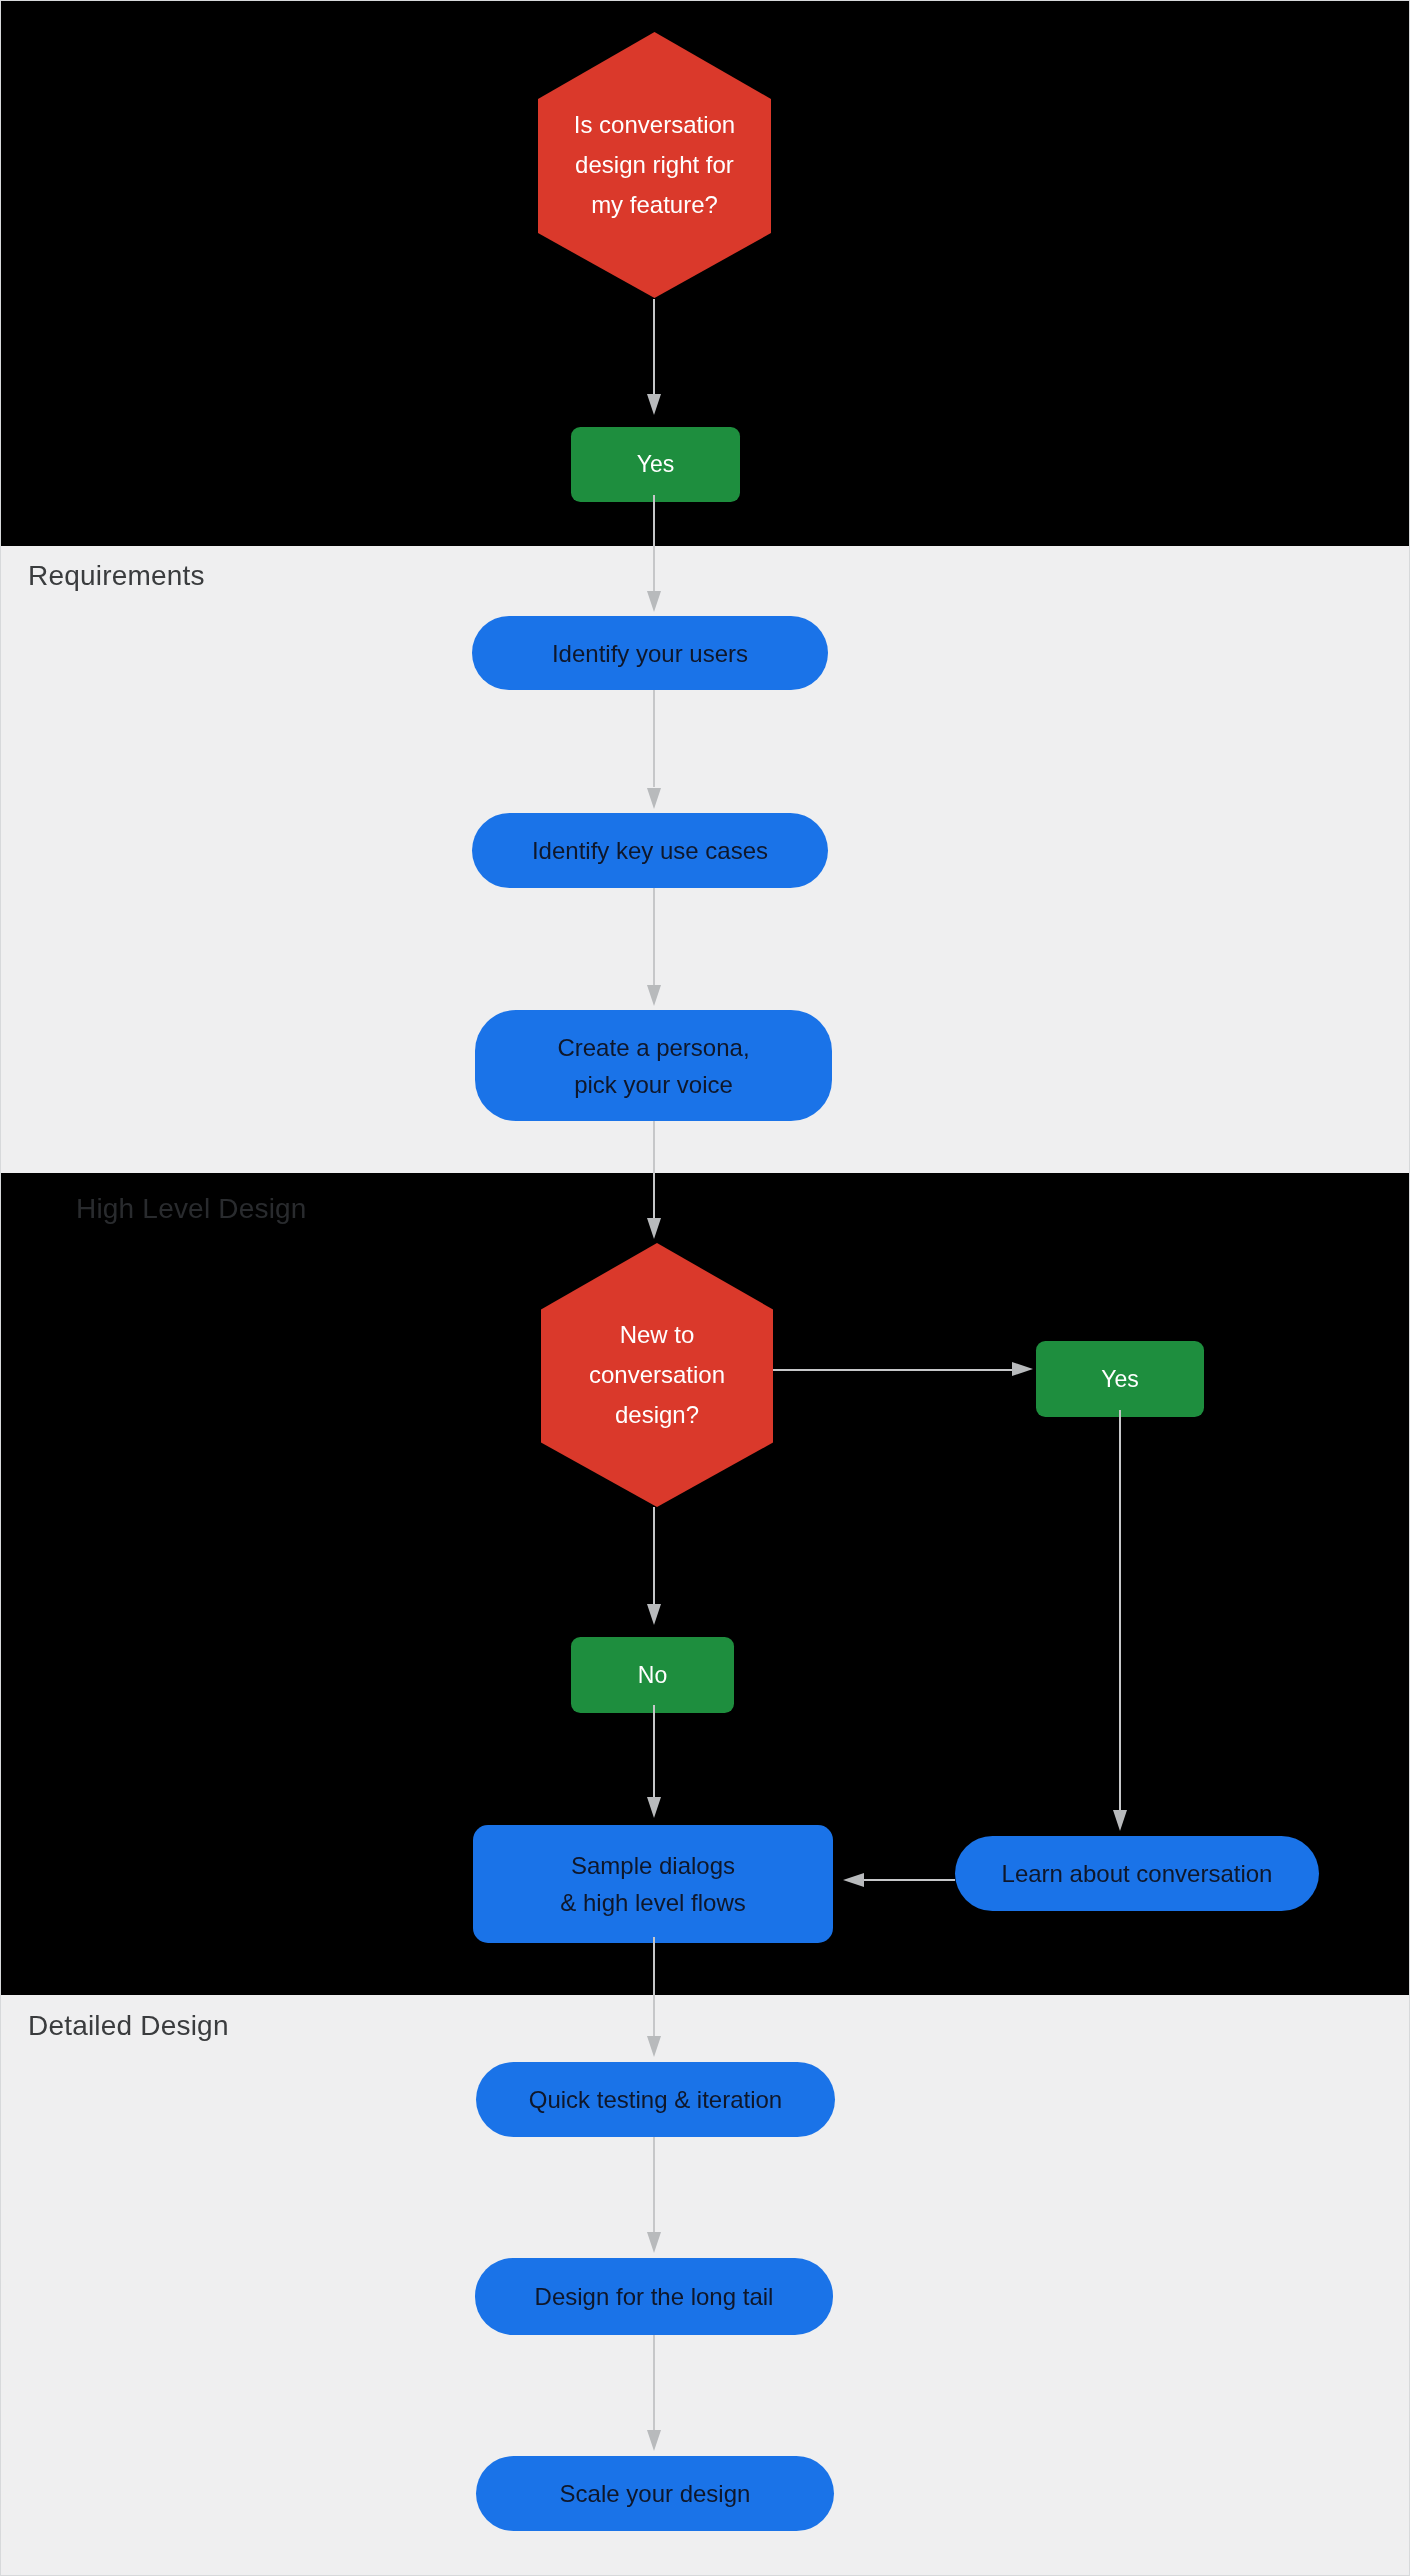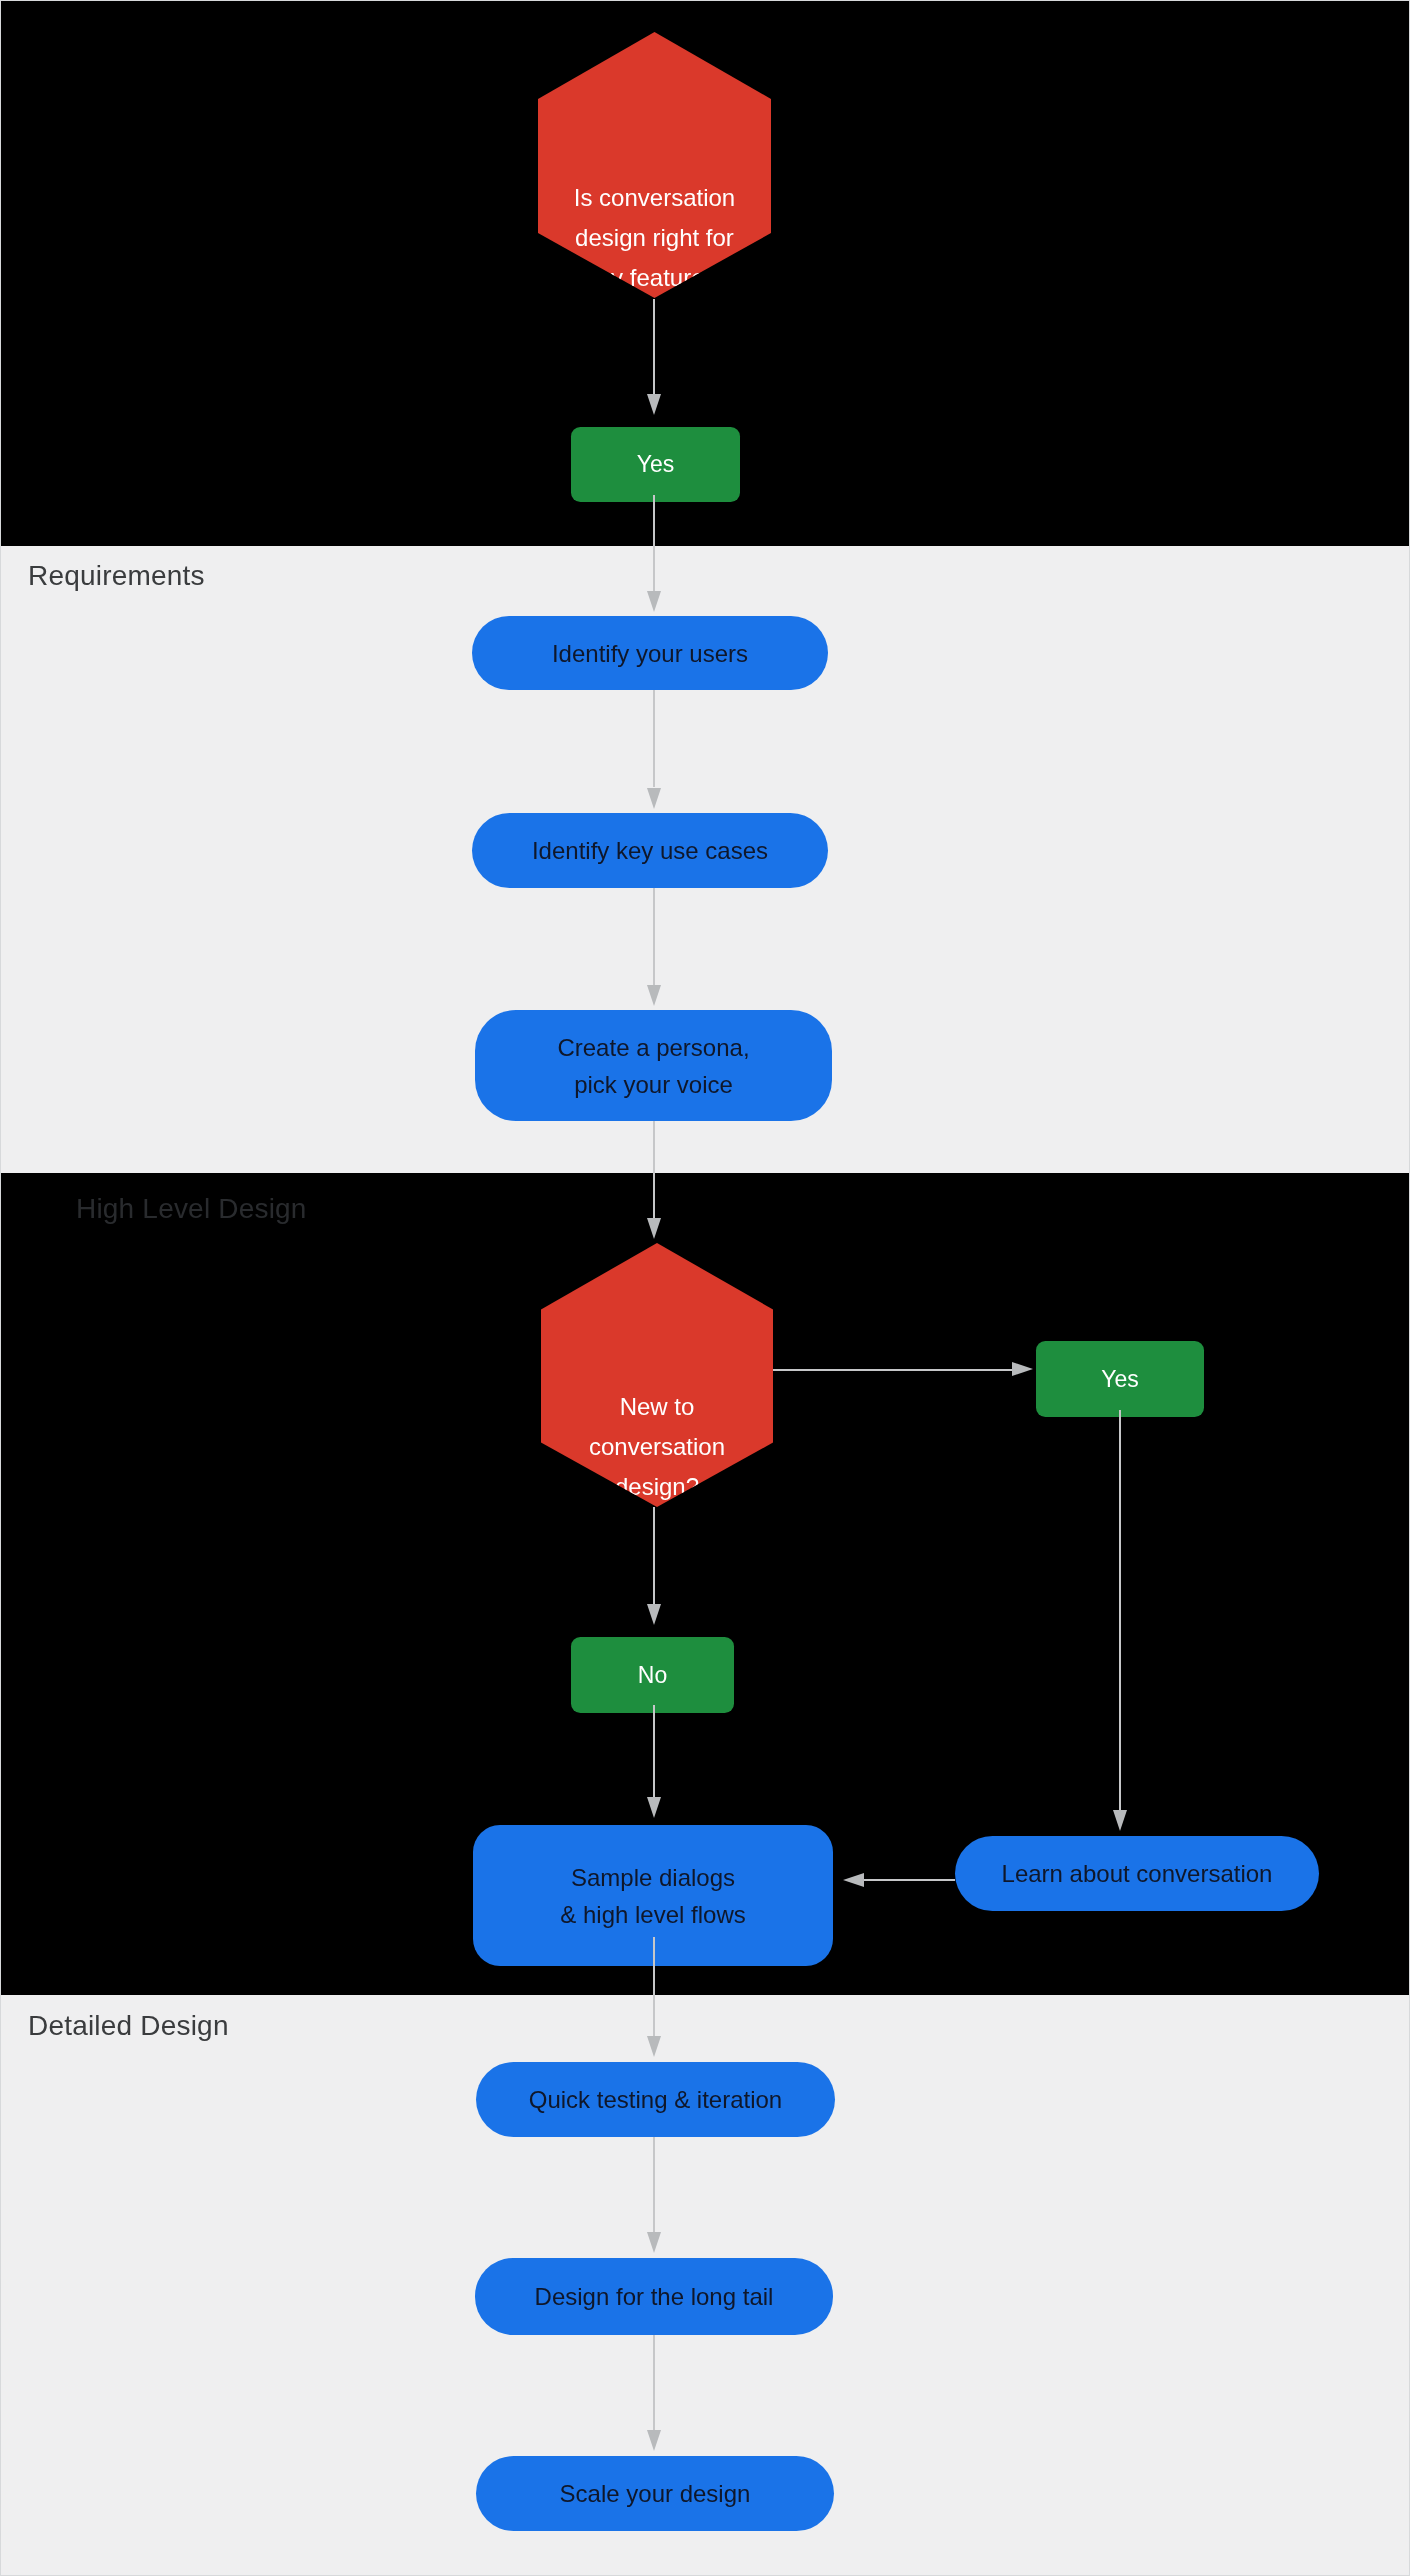--- a/index.html
+++ b/index.html
@@ -16,21 +16,21 @@
 
   .sec-label{
     position:absolute;left:28px;font-size:28px;font-weight:500;
     color:#3a3c3e;letter-spacing:0.2px;white-space:nowrap;
   }
   .sec-label.dim{color:#292b2e;margin-left:48px;}
 
   .hex{
     position:absolute;background:#da392b;
     clip-path:polygon(50% 0%,100% 25.2%,100% 75.6%,50% 100%,0% 75.6%,0% 25.2%);
-    display:flex;flex-direction:column;align-items:center;justify-content:flex-end;
+    display:flex;flex-direction:column;align-items:center;justify-content:center;
     color:#ffffff;font-size:24px;font-weight:500;line-height:40px;text-align:center;
   }
   .btn{
     position:absolute;background:#1e8e3e;border-radius:9.3px;
     display:flex;align-items:center;justify-content:center;
     color:#ffffff;font-size:23px;font-weight:500;margin-top:8px;
   }
   .pill{
     position:absolute;background:#1a73e8;border-radius:39px;
     display:flex;flex-direction:column;align-items:center;justify-content:center;
@@ -116,21 +116,21 @@
   <div class="vline" style="left:653px;top:1507px;height:97px"></div>
   <div class="head-down" style="left:647px;top:1604px"></div>
 
   <div class="btn" style="left:571px;top:1629px;width:163px;height:76px">
     <span>No</span>
   </div>
 
   <div class="vline" style="left:653px;top:1705px;height:93px"></div>
   <div class="head-down" style="left:647px;top:1797px"></div>
 
-  <div class="pill" style="left:473px;top:1825px;width:360px;height:141px;border-radius:27px">
+  <div class="pill" style="left:473px;top:1825px;width:360px;height:118px;border-radius:15px">
     <span>Sample dialogs</span>
     <span>&amp; high level flows</span>
   </div>
 
   <div class="pill" style="left:955px;top:1836px;width:364px;height:75px">
     <span>Learn about conversation</span>
   </div>
 
   <div class="hline" style="left:864px;top:1879px;width:91px"></div>
   <div class="head-left" style="left:843px;top:1873px"></div>

